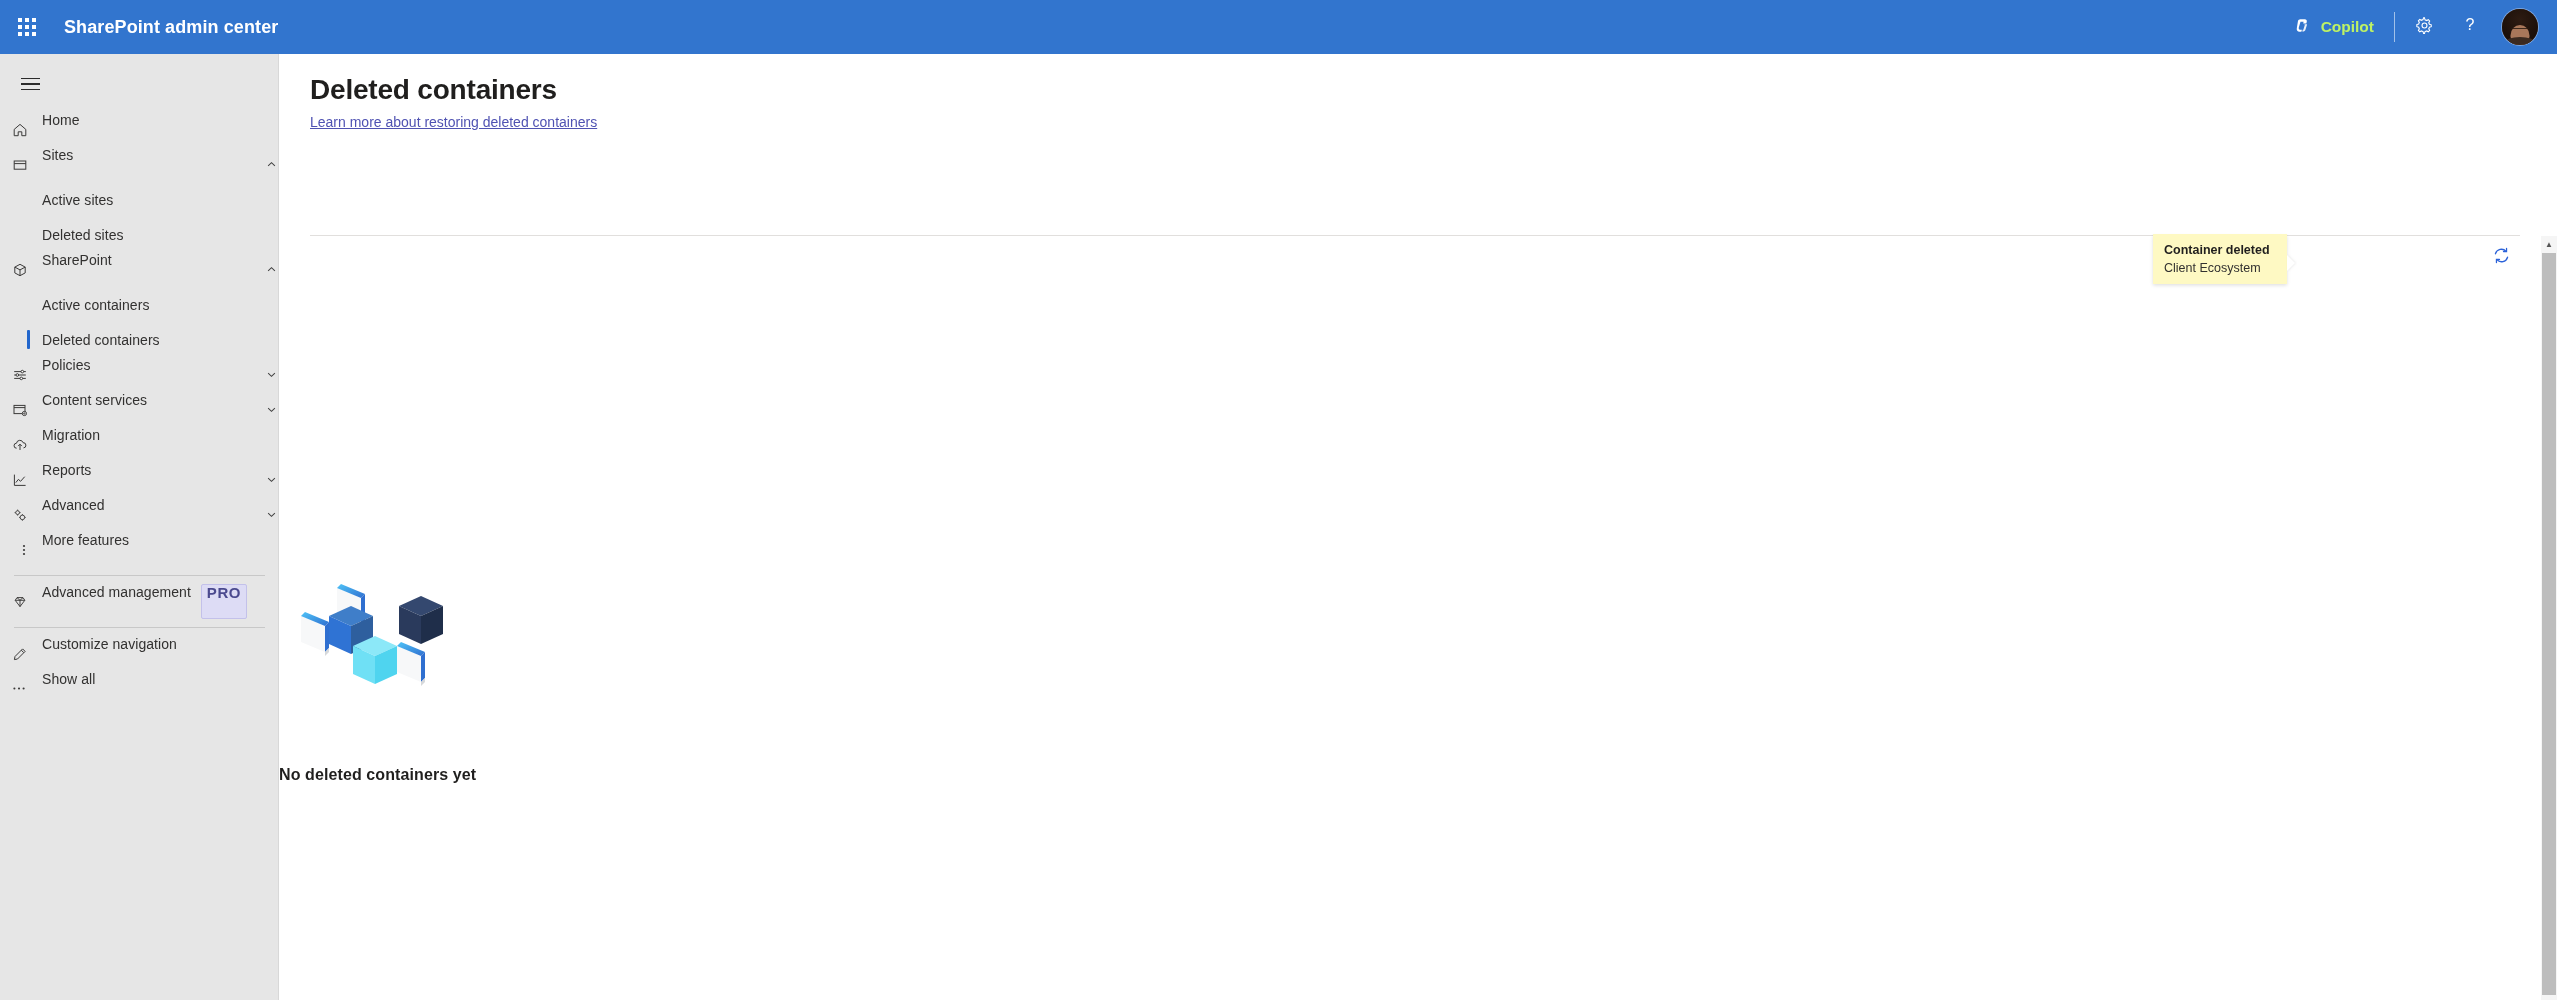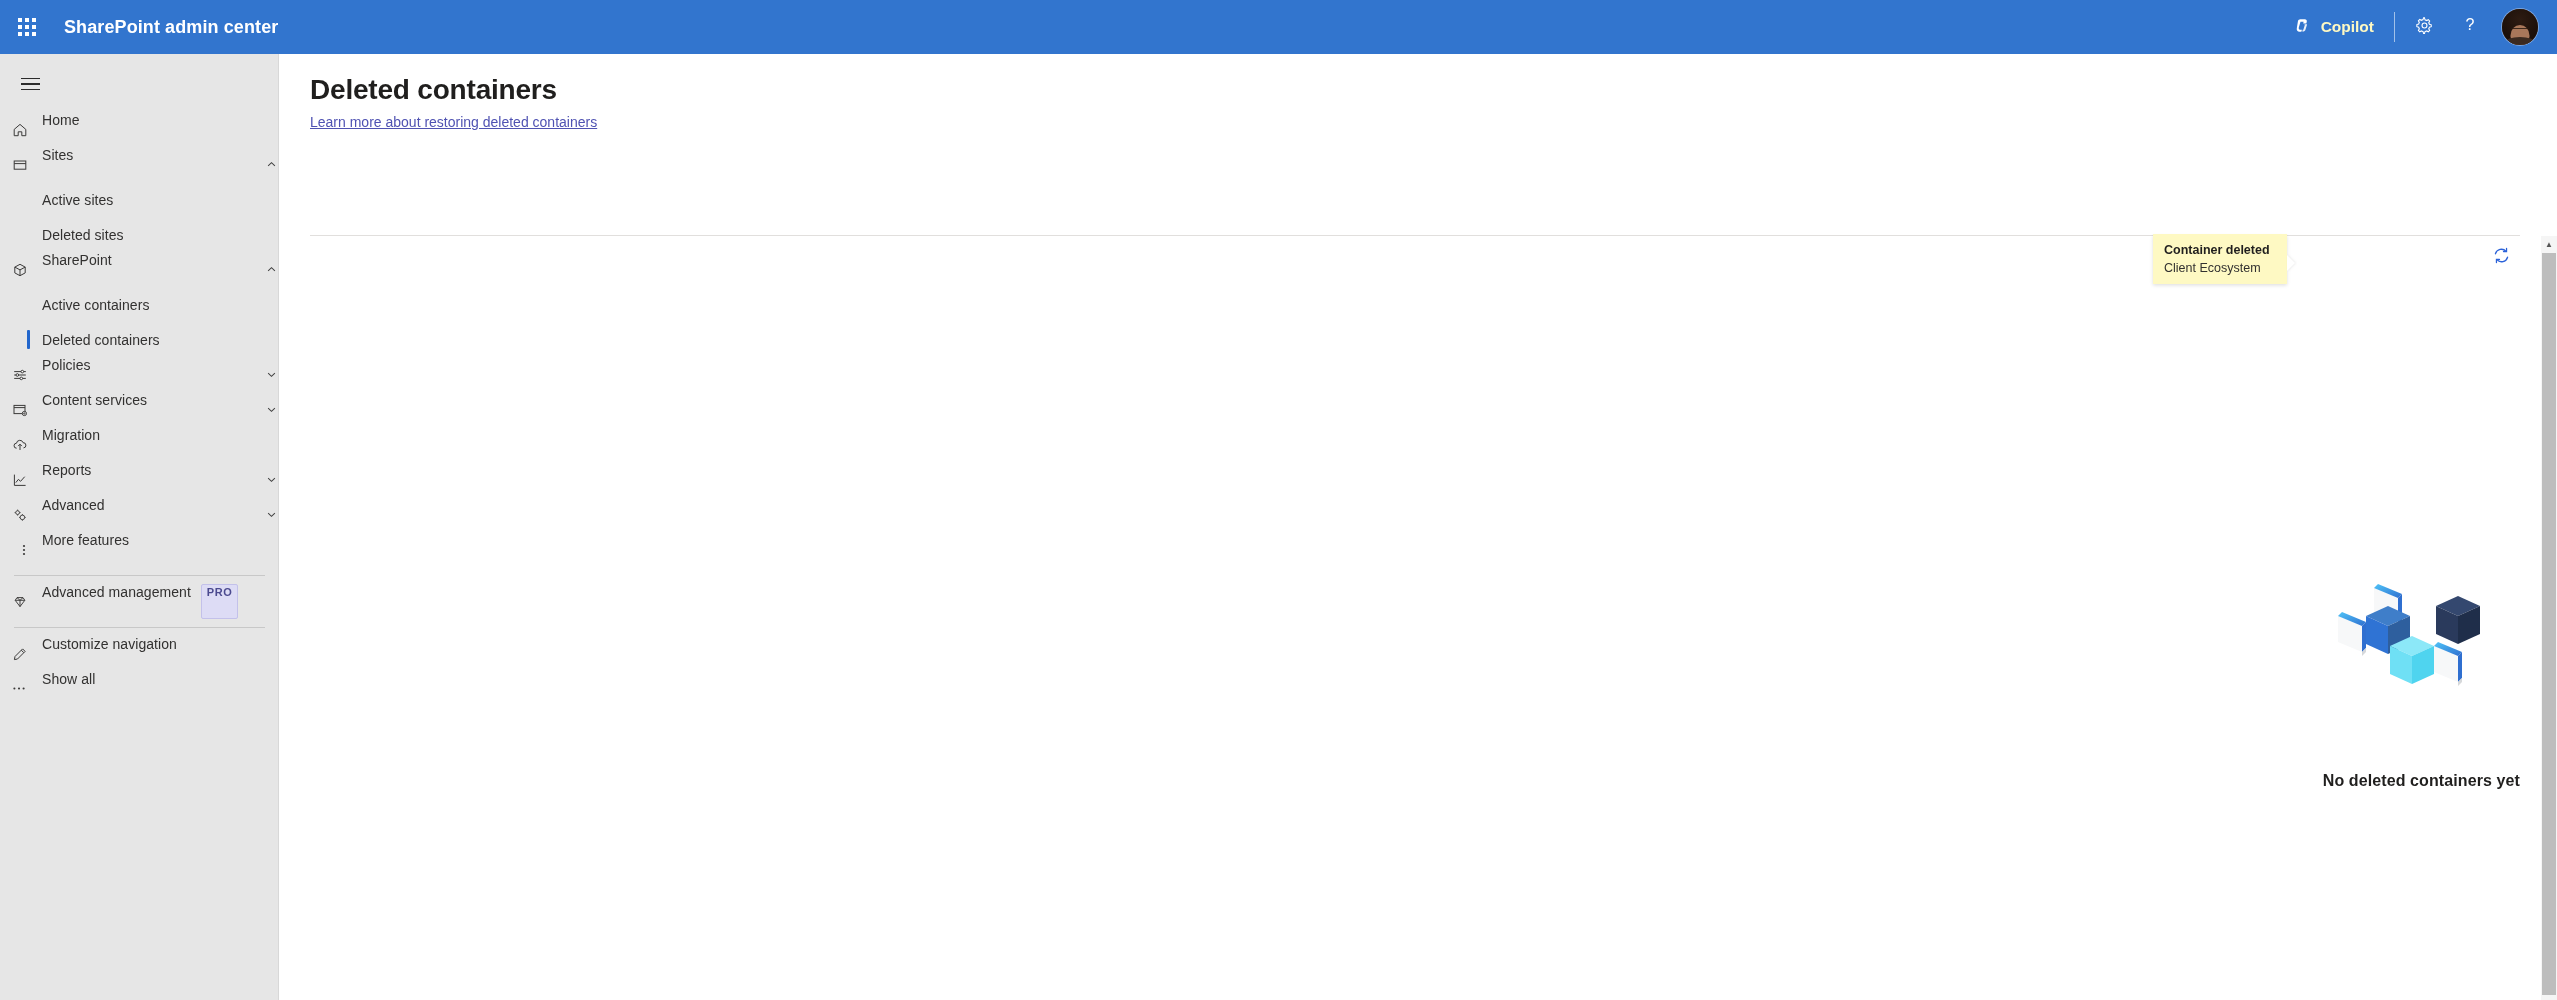--- a/index.html
+++ b/index.html
@@ -52,21 +52,21 @@
     margin-left: auto;
     display: flex;
     align-items: center;
     height: 54px;
     padding-right: 10px;
   }
   .copilot-btn {
     display: flex; align-items: center; gap: 9px;
     height: 54px;
     padding: 0 14px;
-    color: #fef9c3;
+    color: #bef264;
     font-size: 15.5px;
     font-weight: 600;
     cursor: pointer;
     white-space: nowrap;
     text-align: center;
   }
   .suite-sep {
     width: 1px; height: 30px;
     background: rgba(255,255,255,.55);
     margin: 0 6px;
@@ -178,21 +178,21 @@
     background: #2266cc;
     border-radius: 1px;
   }
   .nav-sep {
     height: 1px;
     background: #c8c8c8;
     margin: 8px 14px 8px 14px;
   }
   .pro-badge {
     margin-left: 10px;
-    font-size: 11px;
+    font-size: 15px;
     font-weight: 700;
     letter-spacing: .6px;
     color: #4b4a8f;
     background: #dddcf5;
     border: 1px solid #c3c1ea;
     border-radius: 2px;
     padding: 1px 5px 1px 5px;
     line-height: 13px;
   }
   .nav-scroll-edge {
@@ -340,22 +340,21 @@
   }
 
   
   .empty-state {
     position: absolute;
     top: 520px;
     left: 0;
     width: 2241px;
     display: flex;
     flex-direction: column;
-    align-items: flex-end;
-    gap: 6px;
+    align-items: flex-start;
   }
   .empty-illu { width: 204px; height: 160px; }
   .empty-text {
     margin-top: 32px;
     font-size: 16px;
     font-weight: 700;
     color: #201f1e;
     letter-spacing: .1px;
   }
 </style>

